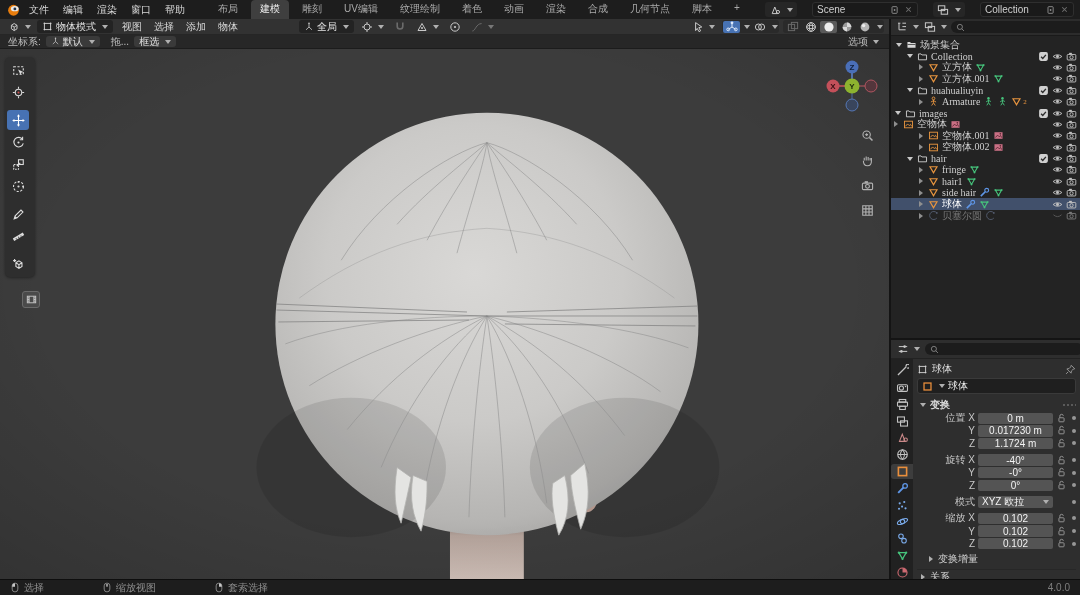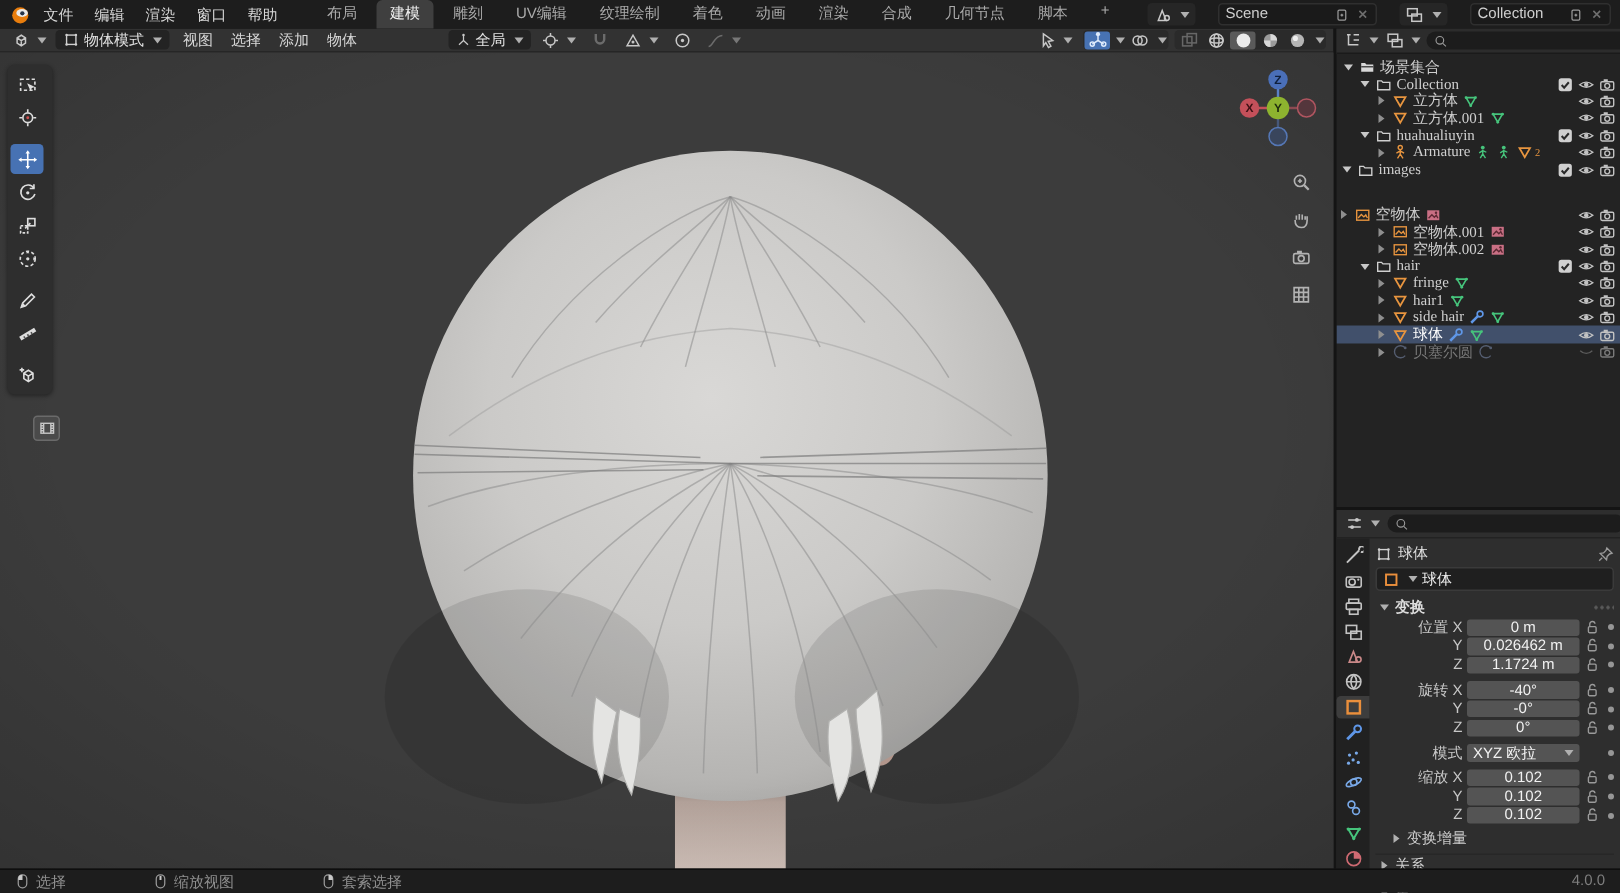--- a/index.html
+++ b/index.html
@@ -337,20 +337,42 @@
                     <circle cx="4.6" cy="4.6" r="1.7" fill="#ececec"></circle>
                   </svg>
                 </span>
               </span>
             </span>
           <span class="caret"></span>
         </div>
       </div>
     </div>
 
+    <div id="vp-tools-row">
+      <span>坐标系:</span>
+      <div class="pill" style="background:#3a3a3a;height:11px;">
+        <span class="icon" style="width:9px;height:9px;">
+            <svg viewBox="0 0 12 12">
+              <path d="M6,1.6 V6 M6,6 L2.4,9.4 M6,6 L9.6,9.4" stroke="#c8c8c8" fill="none"></path>
+              <circle cx="6" cy="1.6" r="1" fill="#c8c8c8"></circle>
+            </svg>
+          </span>
+        <span>默认</span>
+        <span class="caret"></span>
+      </div>
+      <span style="margin-left:6px;">拖...</span>
+      <div class="pill" style="background:#3a3a3a;height:11px;">
+        <span>框选</span>
+        <span class="caret"></span>
+      </div>
+      <div style="margin-left:auto;display:flex;align-items:center;gap:2px;margin-right:2px;">
+        <span>选项</span>
+        <span class="caret"></span>
+      </div>
+    </div>
 
     <div id="vp-canvas">
       <svg id="canvas-svg" viewBox="0 0 891 533" preserveAspectRatio="none">
         <defs>
           <radialGradient id="headG" cx="0.47" cy="0.38" r="0.78">
             <stop offset="0" stop-color="#d9d8d6"></stop>
               <stop offset="0.45" stop-color="#cbcac8"></stop>
             <stop offset="0.75" stop-color="#b6b5b3"></stop>
               <stop offset="0.95" stop-color="#9b9a98"></stop>
             <stop offset="1" stop-color="#8e8d8b"></stop>
@@ -795,21 +817,21 @@
               </svg>
             </span>
             <span class="icon" style="width: 11px; height: 11px;">
               <svg viewBox="0 0 12 12">
                 <rect x="1.3" y="3.8" width="9.4" height="6" rx="1" fill="none" stroke="#c2c2c2"></rect>
                 <circle cx="6" cy="6.8" r="1.8" fill="none" stroke="#c2c2c2"></circle>
                 <rect x="3.4" y="2" width="3" height="1.6" fill="#c2c2c2"></rect>
               </svg>
             </span>
           </div>
-          <div class="ol-row" style=" margin-top: 19px;">
+          <div class="ol-row" style="">
             <span class="exp">
               <span class="exp-closed"></span>
             </span>
             <span class="icon" style="width: 11px; height: 11px;">
               <svg viewBox="0 0 12 12">
                 <rect x="1.6" y="2.4" width="8.8" height="7.2" fill="none" stroke="#e8953f"></rect>
                 <path d="M2.6,8 L5,5.4 L6.8,7.2 L8.2,5.8 L9.4,8" fill="none" stroke="#e8953f"></path>
               </svg>
             </span>
             <span class="lbl">空物体</span>
@@ -1291,21 +1313,21 @@
                   <svg viewBox="0 0 12 12">
                     <path d="M4.2,5.2 V3.6 a1.9,1.9 0 0,1 3.8,-0.5" fill="none" stroke="#9a9a9a"></path>
                     <rect x="3.2" y="5.2" width="5.6" height="4.4" rx="0.8" fill="none" stroke="#9a9a9a"></rect>
                   </svg>
                 </span>
                 <span class="dot"></span>
               </div>
               <div class="trow">
                 <span class="tlabel">Y</span>
                 <div class="field">
-                  <span>0.026462 m</span>
+                  <span>0.017230 m</span>
                 </div>
                 <span class="icon" style="width: 11px; height: 11px;">
                   <svg viewBox="0 0 12 12">
                     <path d="M4.2,5.2 V3.6 a1.9,1.9 0 0,1 3.8,-0.5" fill="none" stroke="#9a9a9a"></path>
                     <rect x="3.2" y="5.2" width="5.6" height="4.4" rx="0.8" fill="none" stroke="#9a9a9a"></rect>
                   </svg>
                 </span>
                 <span class="dot"></span>
               </div>
               <div class="trow">

